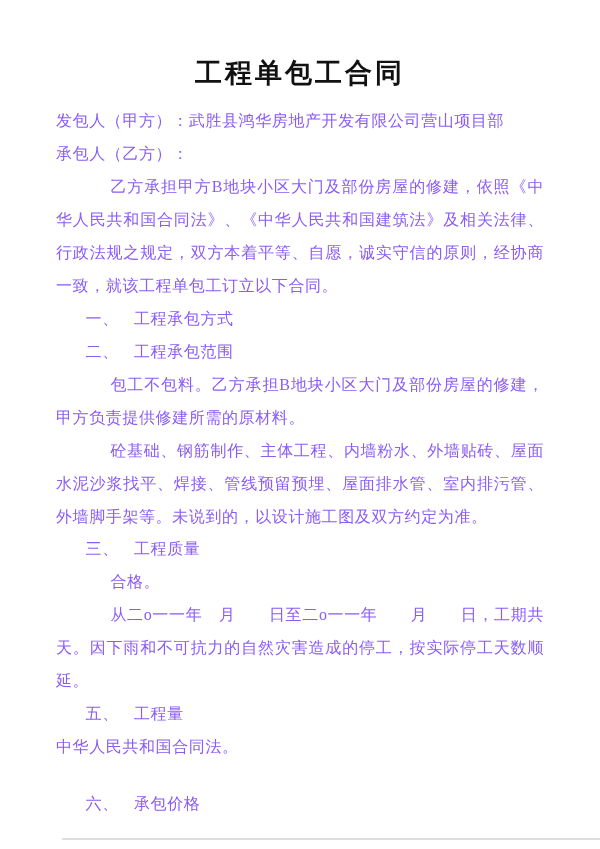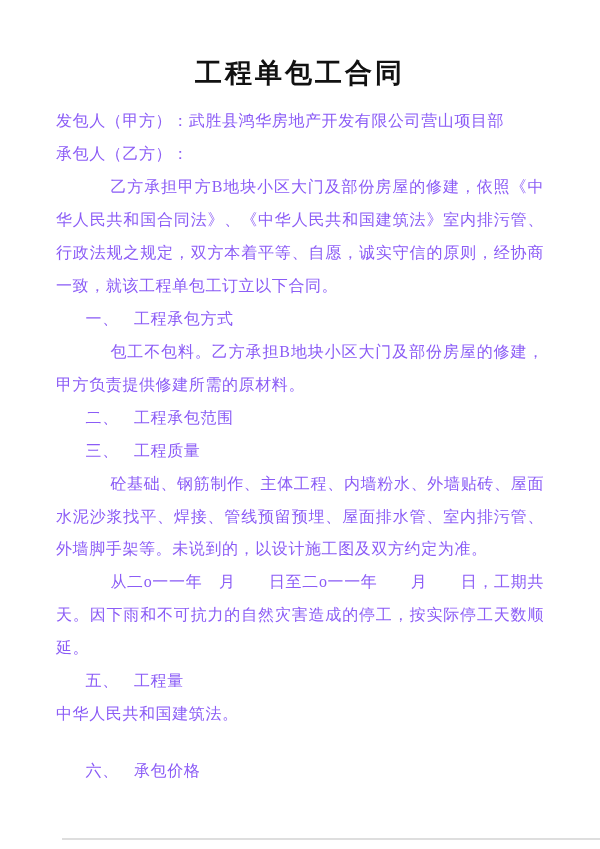--- a/index.html
+++ b/index.html
@@ -49,32 +49,33 @@
 <body>
 
 <div class="page">
   <div class="content">
 
     <h1 class="doc-title">工程单包工合同</h1>
 
     <p class="doc-line">发包人（甲方）：武胜县鸿华房地产开发有限公司营山项目部</p>
     <p class="doc-line">承包人（乙方）：</p>
 
-    <p class="doc-line indent">乙方承担甲方B地块小区大门及部份房屋的修建，依照《中华人民共和国合同法》、《中华人民共和国建筑法》室内排污管、行政法规之规定，双方本着平等、自愿，诚实守信的原则，经协商一致，就该工程单包工订立以下合同。</p>
+    <p class="doc-line indent">乙方承担甲方B地块小区大门及部份房屋的修建，依照《中华人民共和国合同法》、《中华人民共和国建筑法》及相关法律、行政法规之规定，双方本着平等、自愿，诚实守信的原则，经协商一致，就该工程单包工订立以下合同。</p>
 
     <p class="doc-line heading"><span class="sec-num">一、</span><span class="sec-title">工程承包方式</span></p>
+    <p class="doc-line heading"><span class="sec-num">二、</span><span class="sec-title">工程承包范围</span></p>
+
     <p class="doc-line indent">包工不包料。乙方承担B地块小区大门及部份房屋的修建，甲方负责提供修建所需的原材料。</p>
+    <p class="doc-line indent">砼基础、钢筋制作、主体工程、内墙粉水、外墙贴砖、屋面水泥沙浆找平、焊接、管线预留预埋、屋面排水管、室内排污管、外墙脚手架等。未说到的，以设计施工图及双方约定为准。</p>
 
-    <p class="doc-line heading"><span class="sec-num">二、</span><span class="sec-title">工程承包范围</span></p>
     <p class="doc-line heading"><span class="sec-num">三、</span><span class="sec-title">工程质量</span></p>
-
-    <p class="doc-line indent">砼基础、钢筋制作、主体工程、内墙粉水、外墙贴砖、屋面水泥沙浆找平、焊接、管线预留预埋、屋面排水管、室内排污管、外墙脚手架等。未说到的，以设计施工图及双方约定为准。</p>
+    <p class="doc-line indent">合格。</p>
 
     <p class="doc-line indent">从二o一一年　月　　日至二o一一年　　月　　日，工期共　天。因下雨和不可抗力的自然灾害造成的停工，按实际停工天数顺延。</p>
 
     <p class="doc-line heading"><span class="sec-num">五、</span><span class="sec-title">工程量</span></p>
-    <p class="doc-line">中华人民共和国建筑法。</p>
+    <p class="doc-line">中华人民共和国合同法。</p>
 
     <p class="doc-line heading heading-last"><span class="sec-num">六、</span><span class="sec-title">承包价格</span></p>
 
   </div>
   <div class="scan-line"></div>
 </div>
 
 </body></html>

